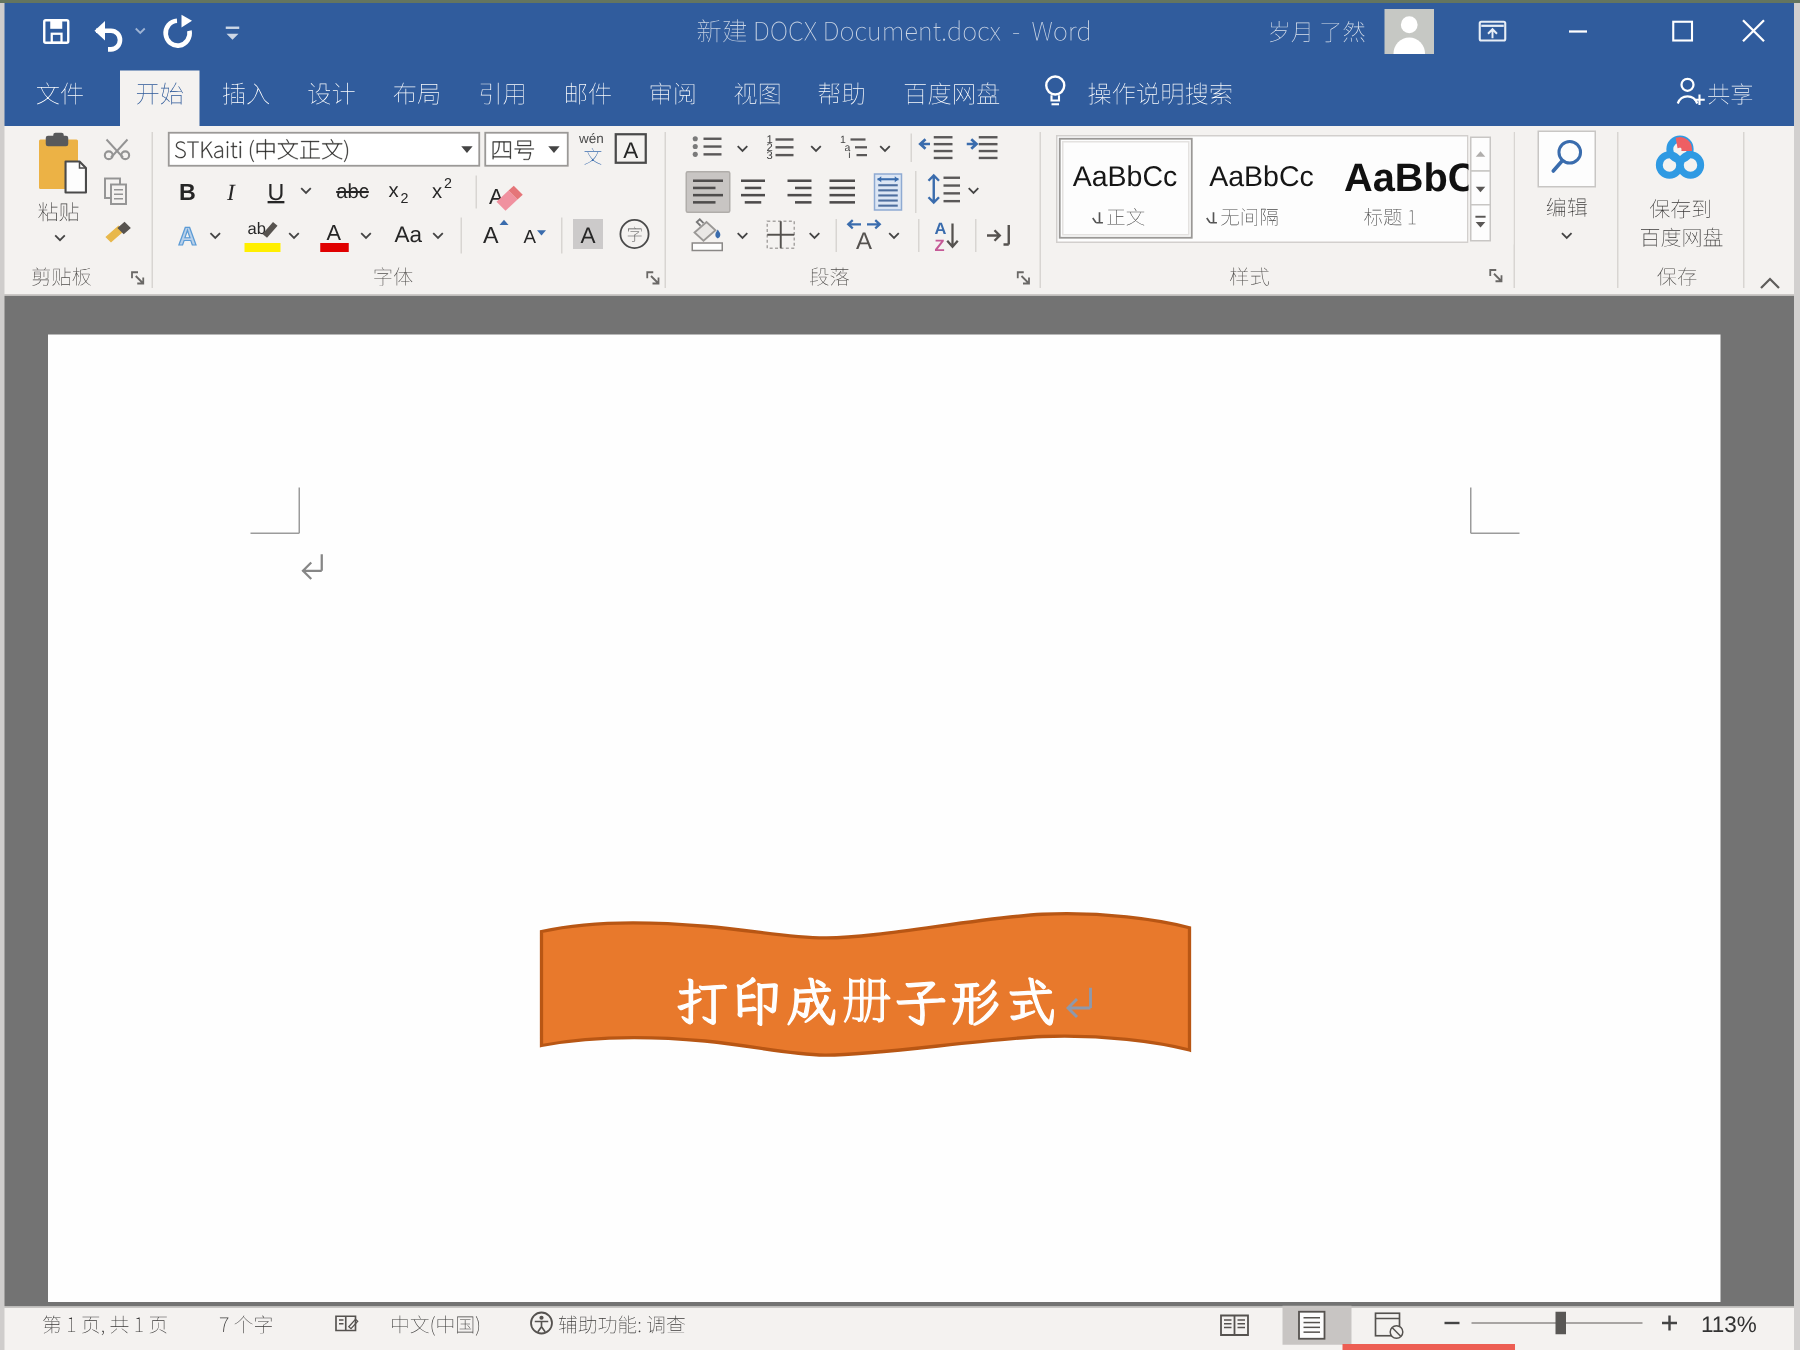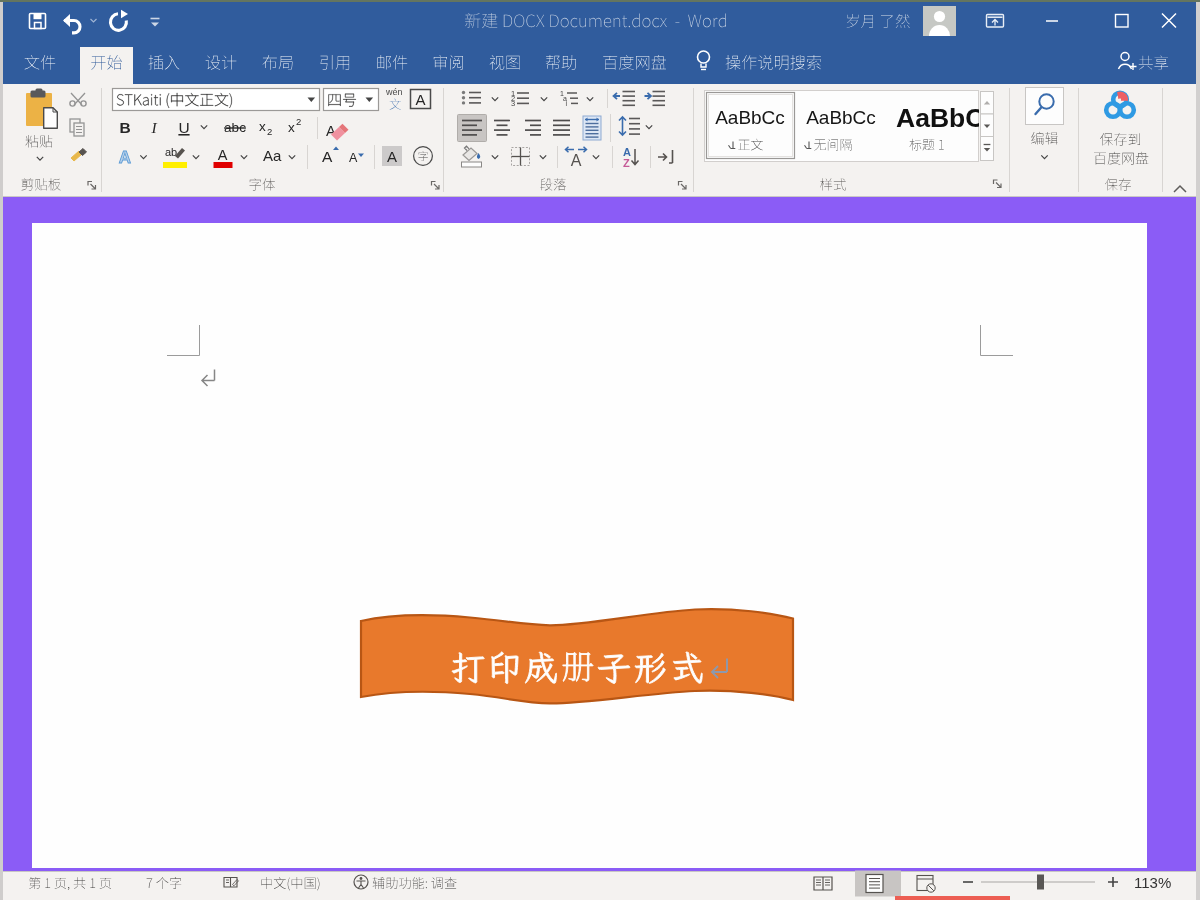--- a/index.html
+++ b/index.html
@@ -1,15 +1,15 @@
 <!DOCTYPE html>
 <html><head><meta charset="utf-8"><style>
 * { margin:0; padding:0; box-sizing:border-box; }
 body { width:1200px; height:900px; font-family:"Liberation Sans",sans-serif; overflow:hidden; }
-#w { position:relative; width:1200px; height:900px; background:#8b5cf6; }
+#w { position:relative; width:1200px; height:900px; background:#737373; }
 .abs { position:absolute; }
 </style></head><body>
 <div id="w">
 <div class="abs" style="left:0;top:0;width:1200px;height:84px;background:#305c9d"></div>
 <div class="abs" style="left:80px;top:47px;width:53px;height:37px;background:#f4f2f0"></div>
 <div class="abs" style="left:0;top:84px;width:1200px;height:113px;background:#f4f2f0;border-bottom:1px solid #cbc8c6"></div>
 <div class="abs" style="left:32px;top:223px;width:1115px;height:645px;background:#fefefe"></div>
 <div class="abs" style="left:0;top:871px;width:1200px;height:29px;background:#f4f2f0;border-top:1px solid #c8c6c4"></div>
 <div class="abs" style="left:0;top:0;width:3px;height:900px;background:#cfcdcc"></div>
 <div class="abs" style="left:1196px;top:0;width:4px;height:900px;background:#d2d0cf"></div>

